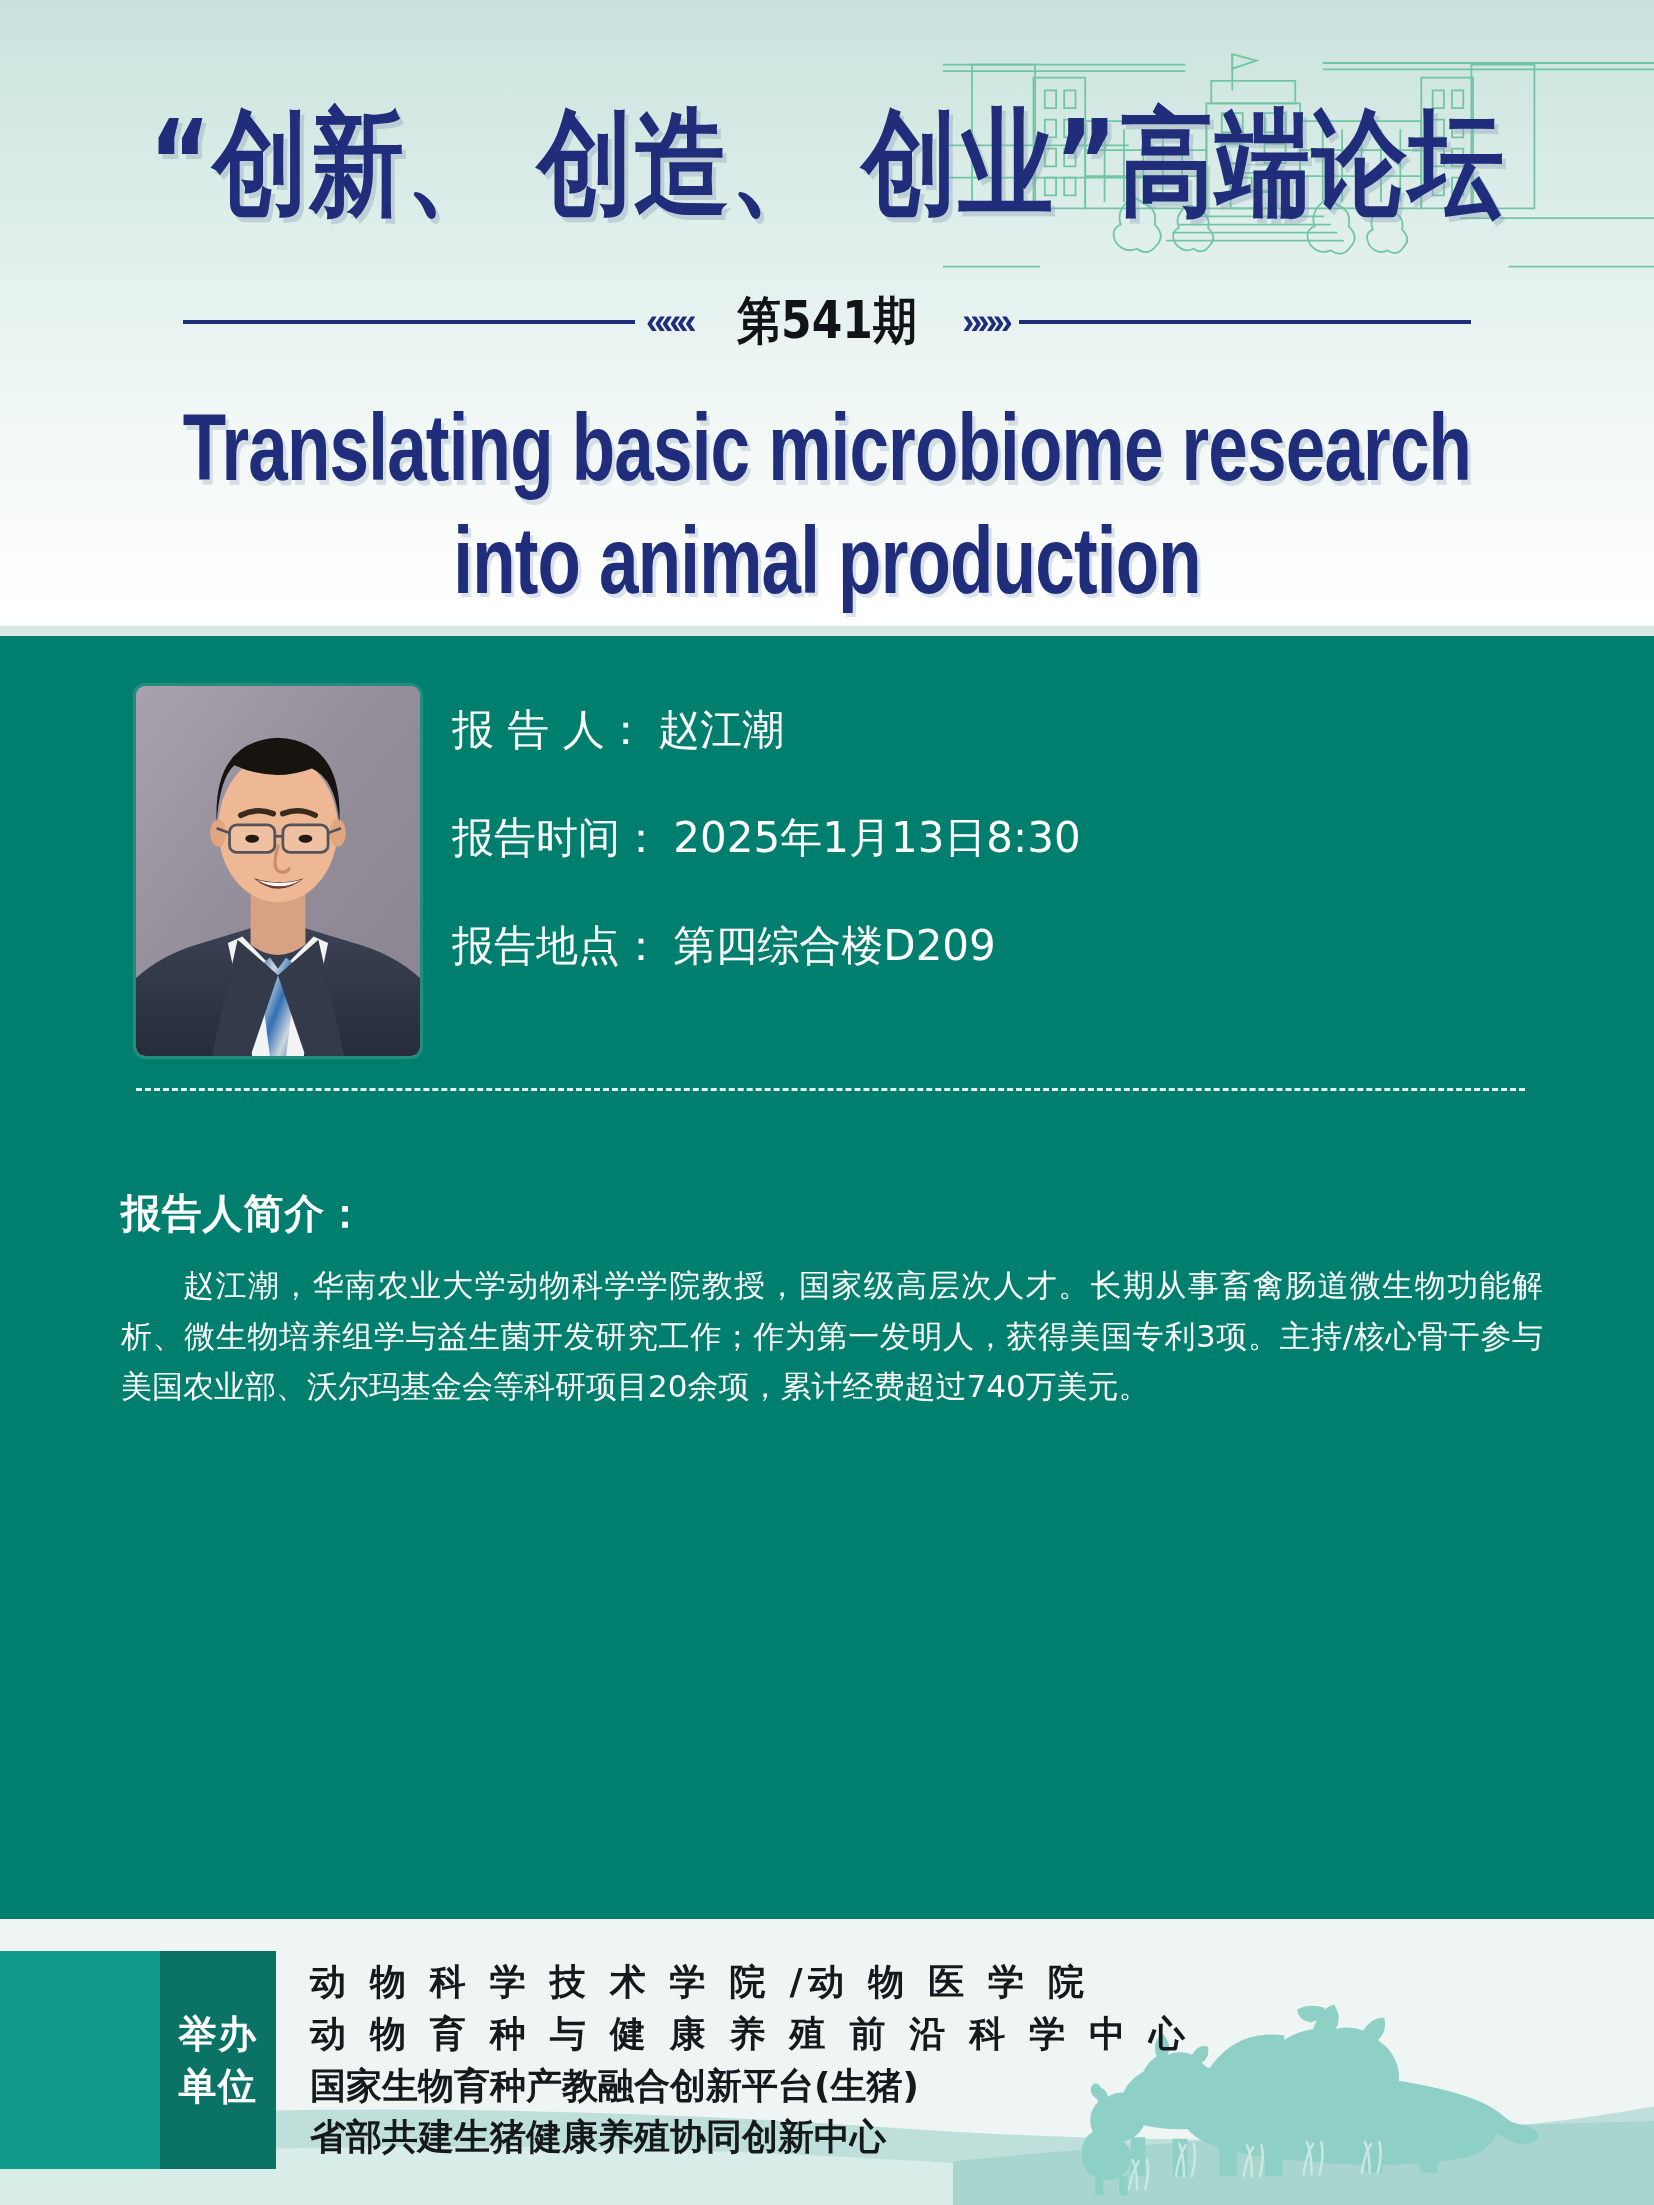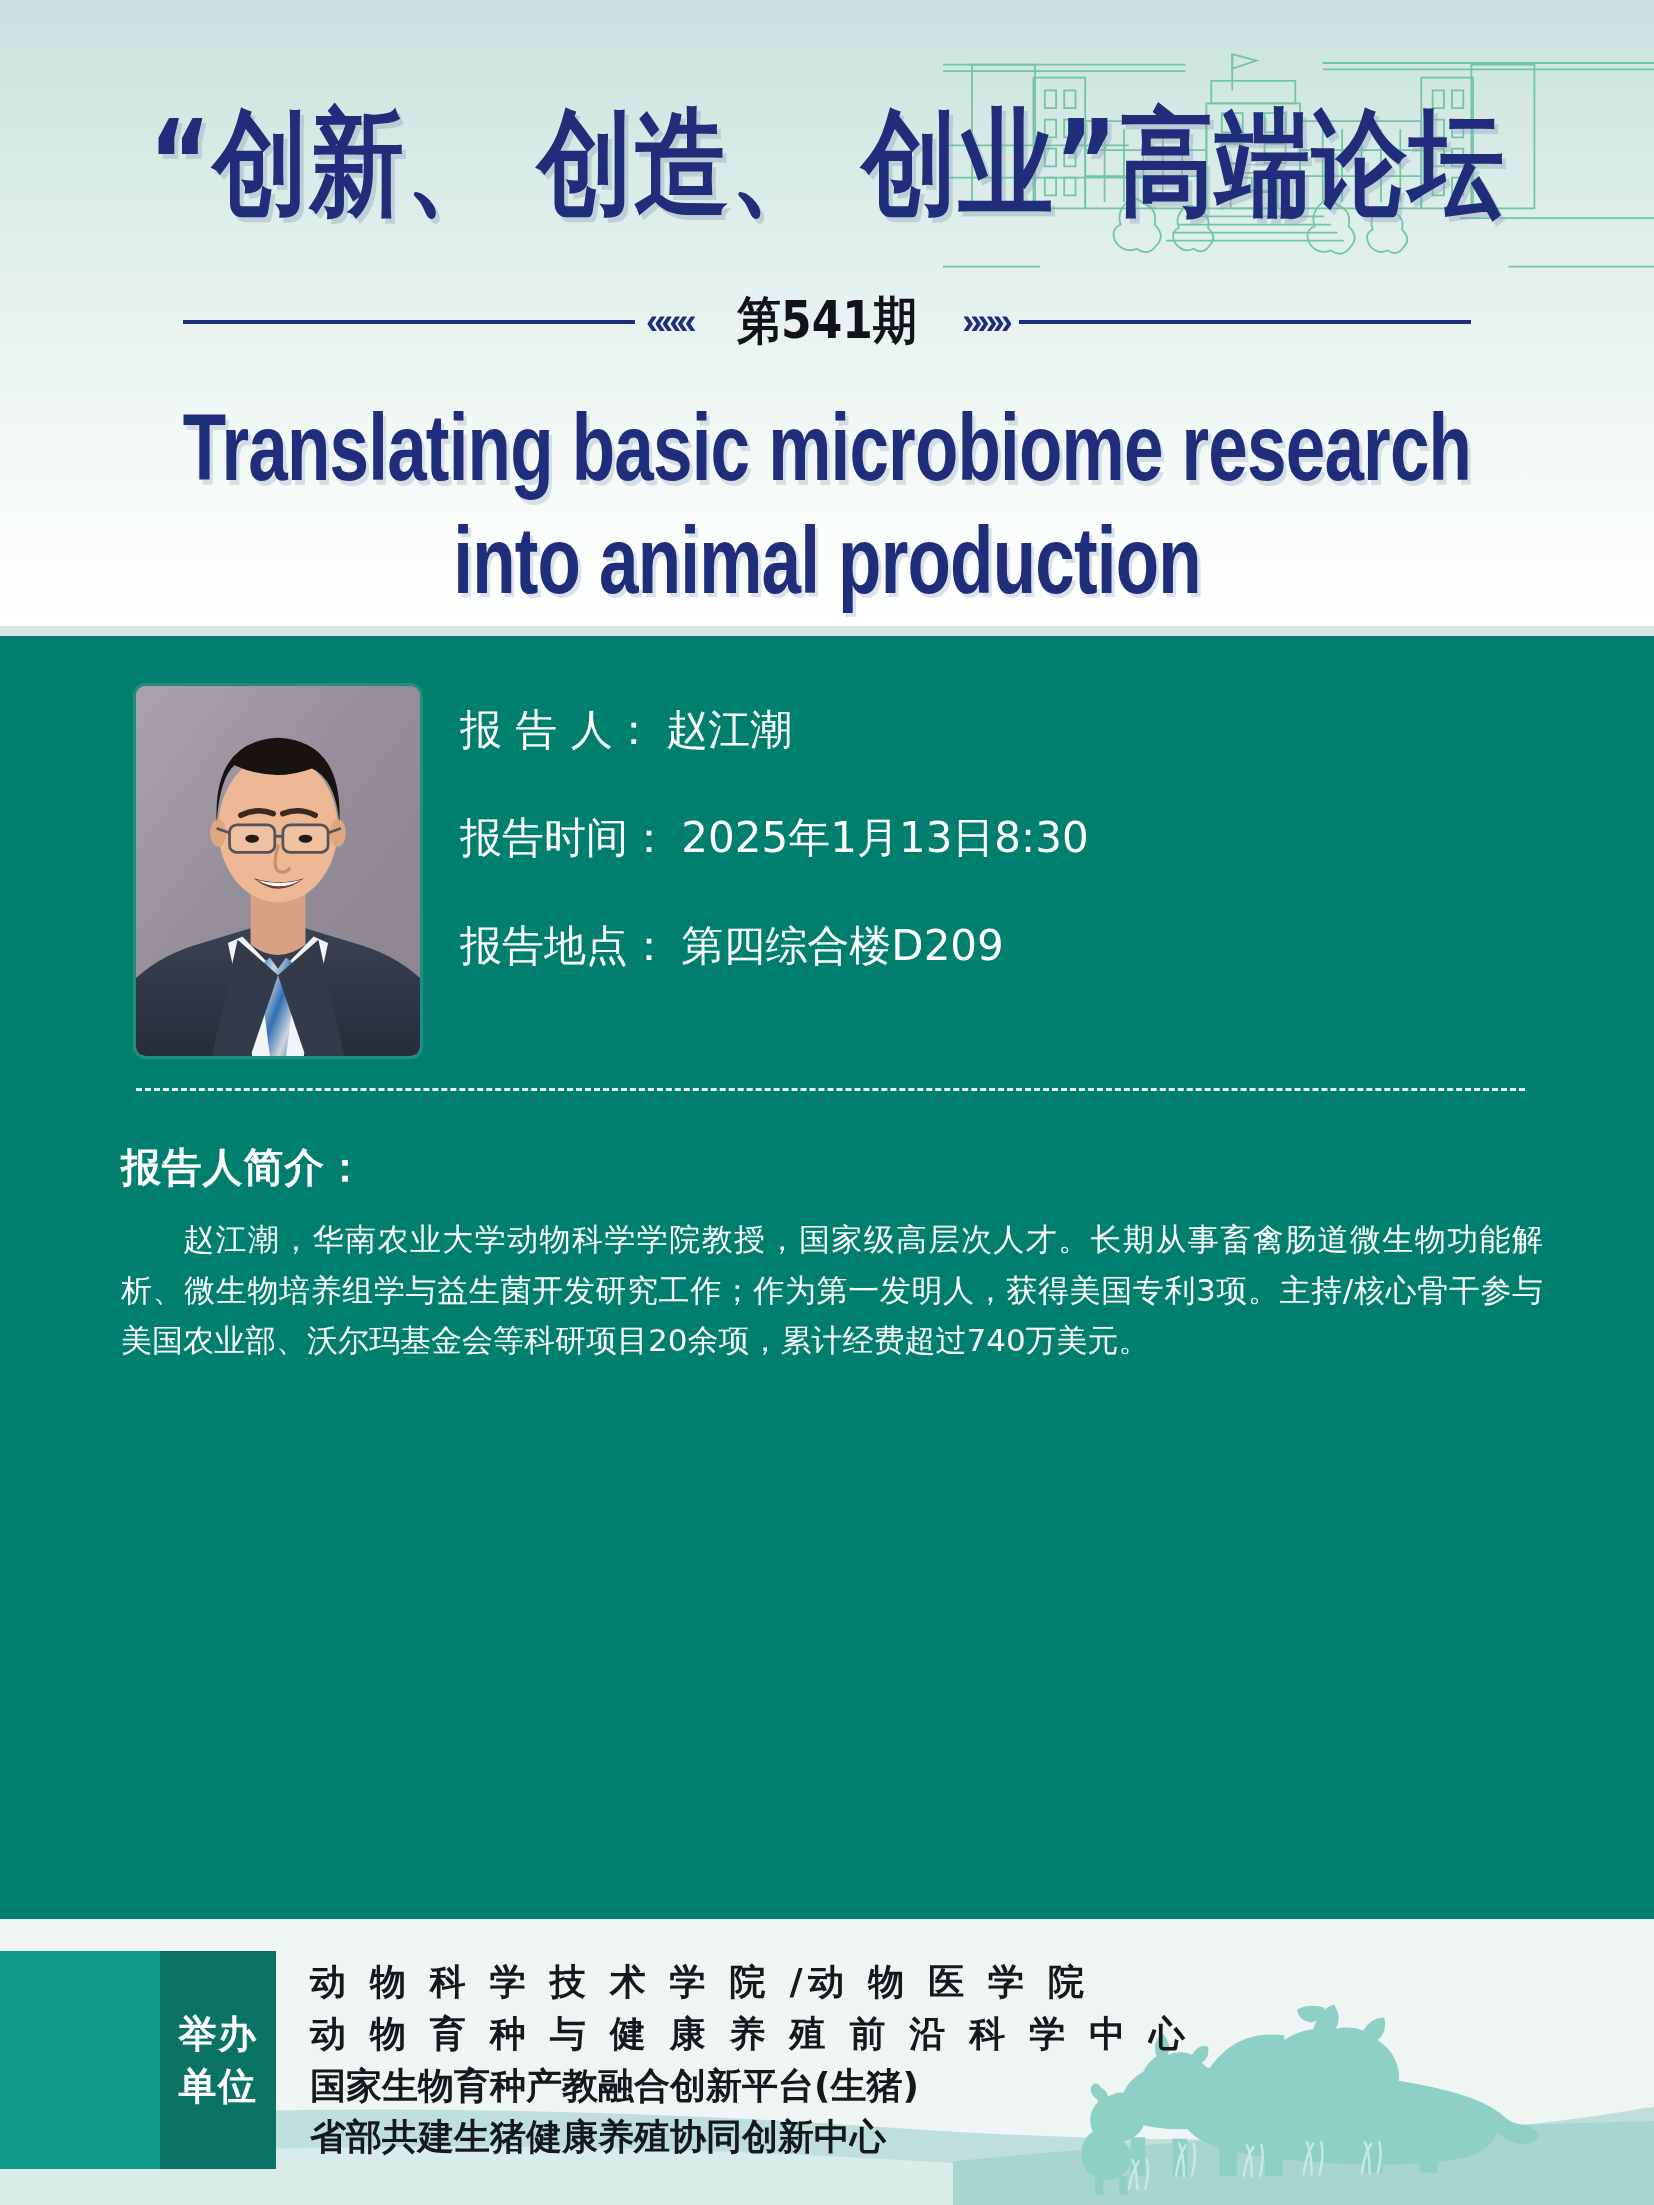--- a/index.html
+++ b/index.html
@@ -71,34 +71,33 @@
   .photo svg{display:block;width:100%;height:100%;}
 
   .meta{
     position:absolute;left:452px;top:73px;width:969px;
     color:#ffffff;
   }
   .meta-row{
     font-family:"DejaVu Sans","Liberation Sans",sans-serif;
     font-size:42px;line-height:1;margin-bottom:66px;white-space:nowrap;
     font-weight:400;
-    margin-left:8px;
   }
   .meta-row .lab{letter-spacing:0px;}
   .meta-row .val{margin-left:11.3px;}
 
   .divider{
     position:absolute;left:136px;top:452px;width:1389px;height:0;
     border-top:3.2px dashed rgba(255,255,255,.9);
   }
 
   .sec{position:absolute;left:121px;width:1422px;color:#fff;}
   .sec-h{
     font-family:Liberation Mono, monospace;
-    font-size:40px;font-weight:700;margin-bottom:19.4px;letter-spacing:0.8px;
+    font-size:40px;font-weight:700;margin-bottom:19.4px;letter-spacing:0.8px;margin-top:46px;
   }
   .sec-p{
     font-family:"DejaVu Sans","Liberation Sans",sans-serif;
     font-size:31px;line-height:1.62;text-align:justify;text-indent:2em;
     letter-spacing:0px;
   }
   #bio-section{top:504px;}
   #abs-section{top:931px;}
 
   

